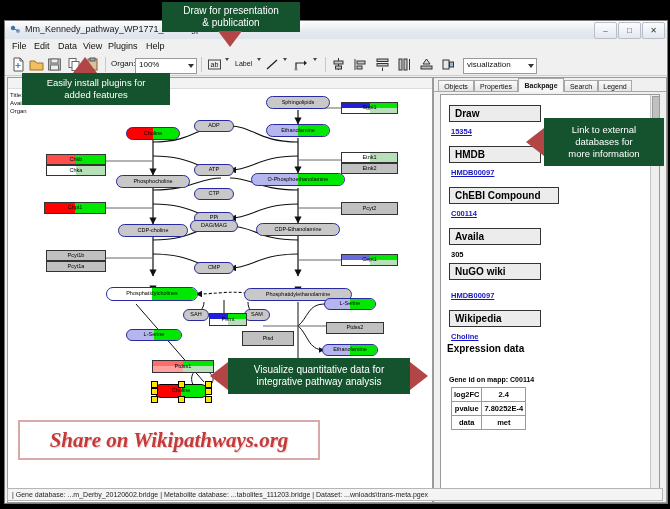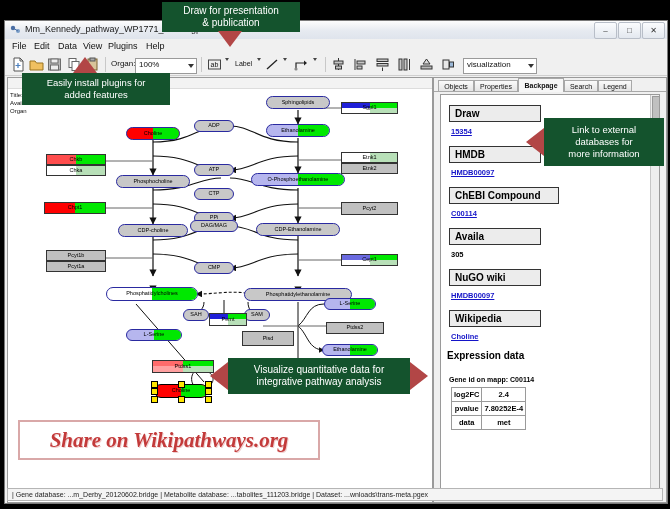--- a/index.html
+++ b/index.html
@@ -465,27 +465,27 @@
 
         <div class="dbhead" style="top:51px">HMDB</div>
         <div class="dblink" style="top:73px">HMDB00097</div>
 
         <div class="dbhead" style="top:92px;width:110px">ChEBI Compound</div>
         <div class="dblink" style="top:114px">C00114</div>
 
         <div class="dbhead" style="top:133px">Availa</div>
         <div class="dbval" style="top:155px">305</div>
 
-        <div class="dbhead" style="top:174px">NuGO wiki</div>
+        <div class="dbhead" style="top:168px">NuGO wiki</div>
         <div class="dblink" style="top:196px">HMDB00097</div>
 
         <div class="dbhead" style="top:215px">Wikipedia</div>
         <div class="dblink" style="top:237px">Choline</div>
 
-        <div class="exph" style="top:255px">Expression data</div>
+        <div class="exph" style="top:248px">Expression data</div>
         <div class="gidm" style="top:281px">Gene id on mapp: C00114</div>
 
         <table class="etbl" style="top:292px">
           <tbody>
           <tr>
             <td>log2FC</td>
             <td>2.4</td>
               </tr>
           <tr>
             <td>pvalue</td>

